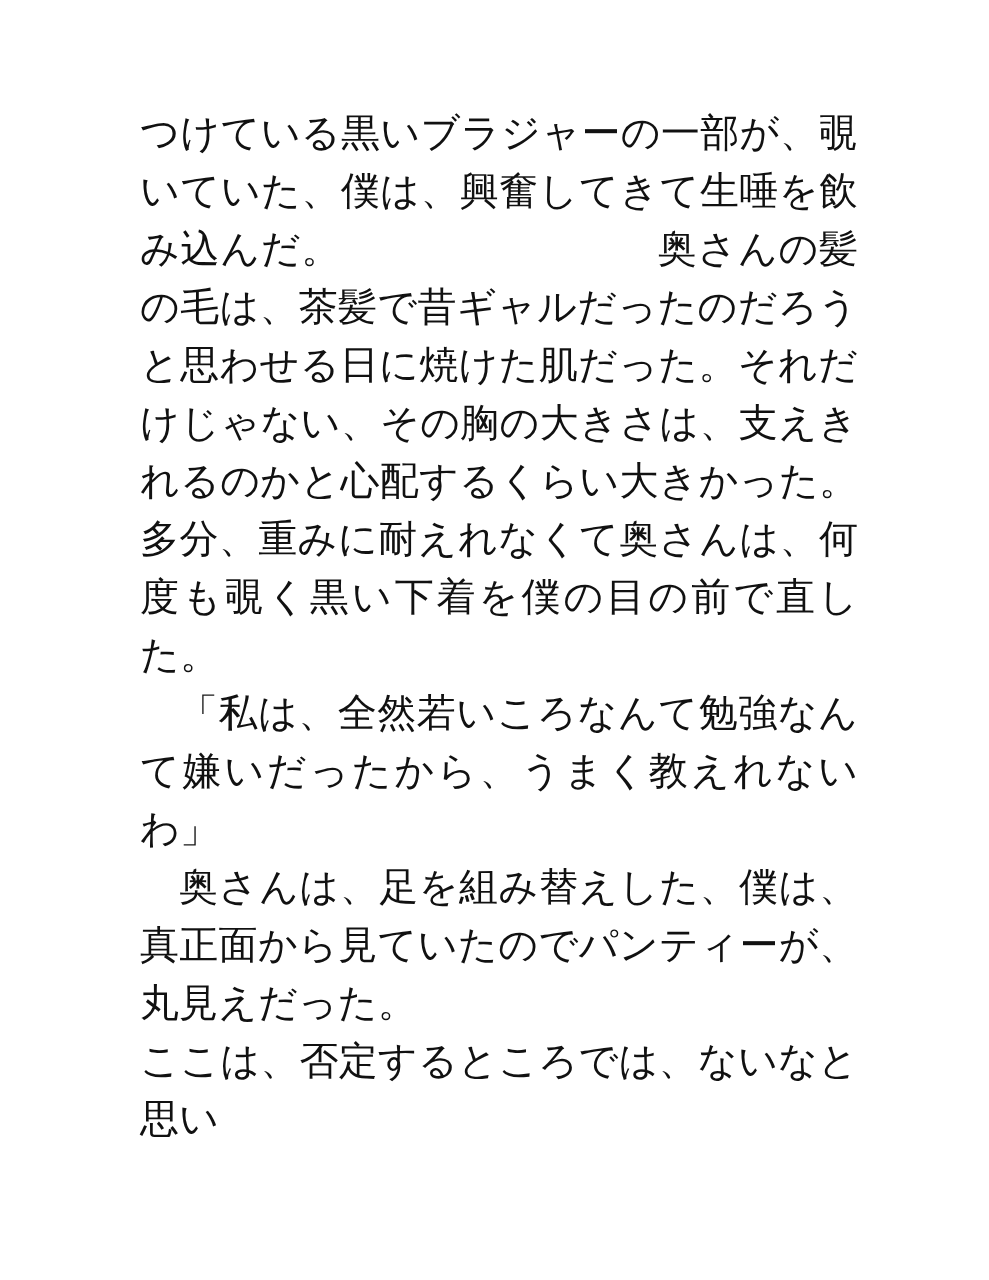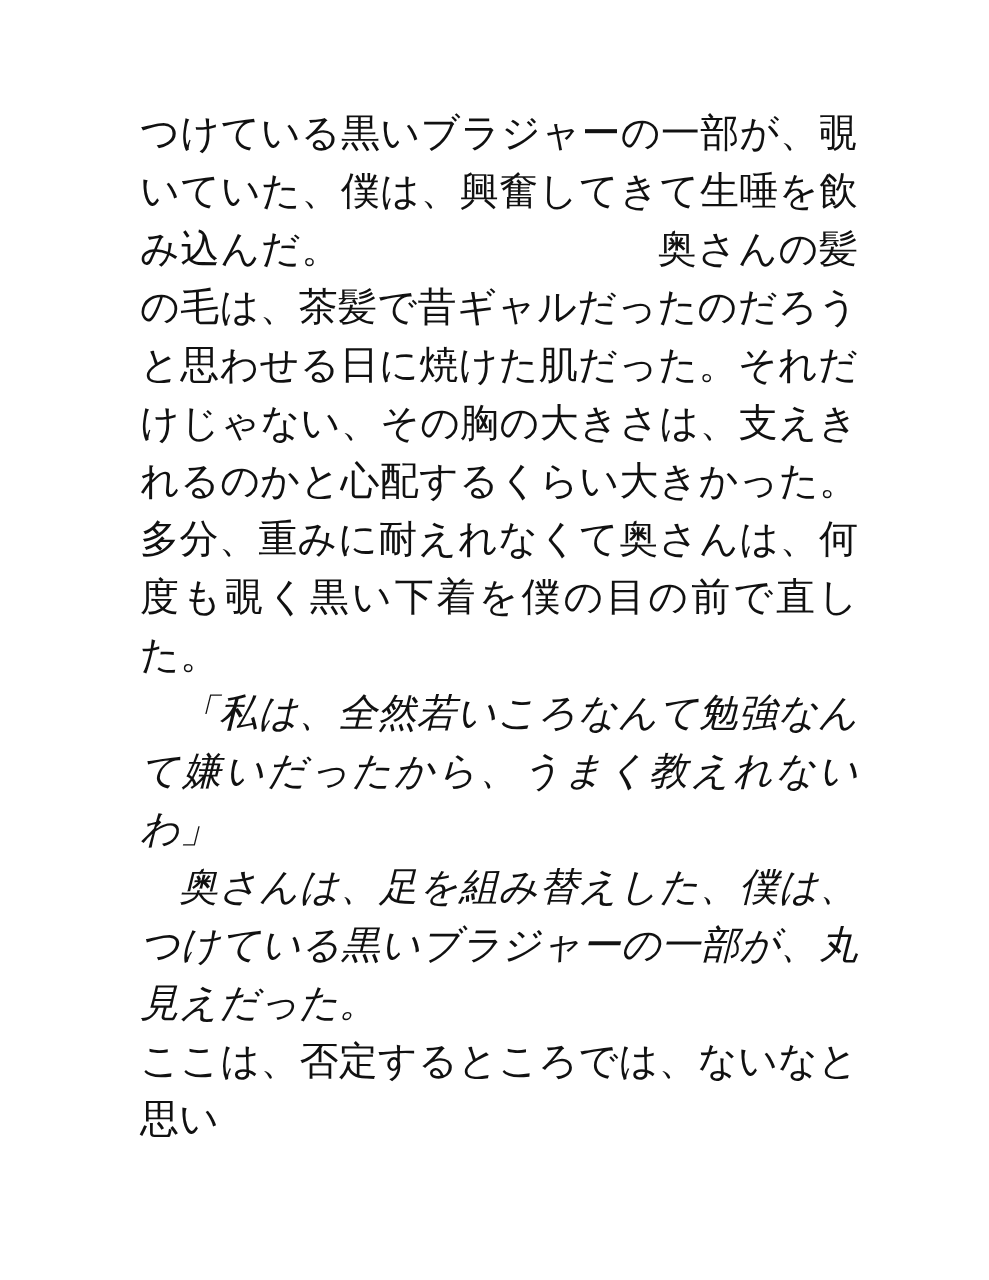--- a/index.html
+++ b/index.html
@@ -32,27 +32,26 @@
     font-weight: 400;
   }
   .para {
     margin: 0;
     text-indent: 0;
     white-space: pre-wrap;
     word-break: break-all;
   }
   .para.indent {
     text-indent: 39px;
-    font-style: italic;
   }
 </style>
 </head>
 <body>
 
 <div class="page">
   <div class="body-text">
     <p class="para">つけている黒いブラジャーの一部が、覗いていた、僕は、興奮してきて生唾を飲み込んだ。　　　　　　　　奥さんの髪の毛は、茶髪で昔ギャルだったのだろうと思わせる日に焼けた肌だった。それだけじゃない、その胸の大きさは、支えきれるのかと心配するくらい大きかった。多分、重みに耐えれなくて奥さんは、何度も覗く黒い下着を僕の目の前で直した。</p>
     <p class="para indent">「私は、全然若いころなんて勉強なんて嫌いだったから、うまく教えれないわ」</p>
-    <p class="para indent">奥さんは、足を組み替えした、僕は、つけている黒いブラジャーの一部が、丸見えだった。</p>
+    <p class="para indent">奥さんは、足を組み替えした、僕は、真正面から見ていたのでパンティーが、丸見えだった。</p>
     <p class="para">ここは、否定するところでは、ないなと思い</p>
 
   </div>
 </div>
 
 </body></html>

